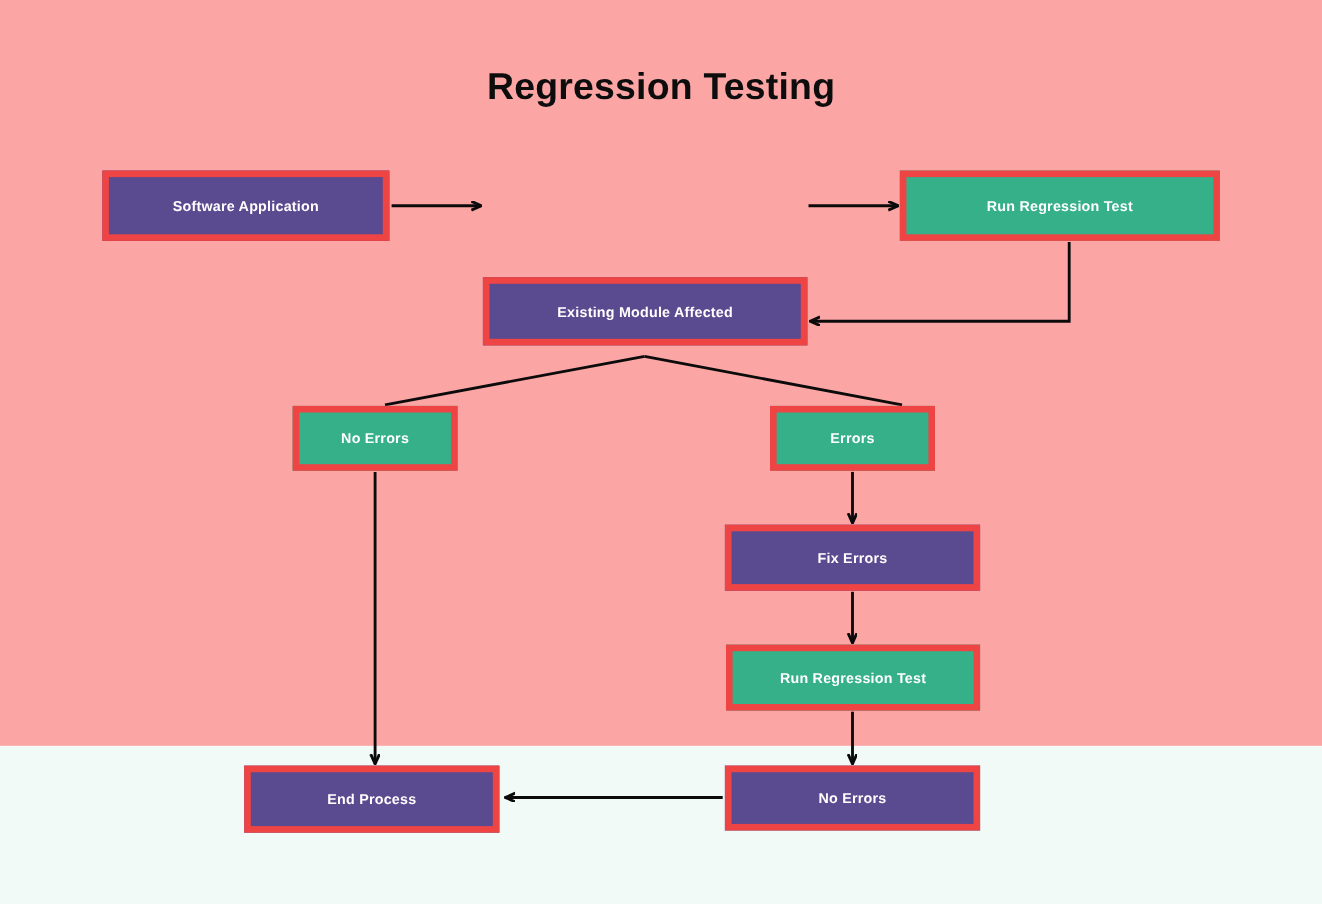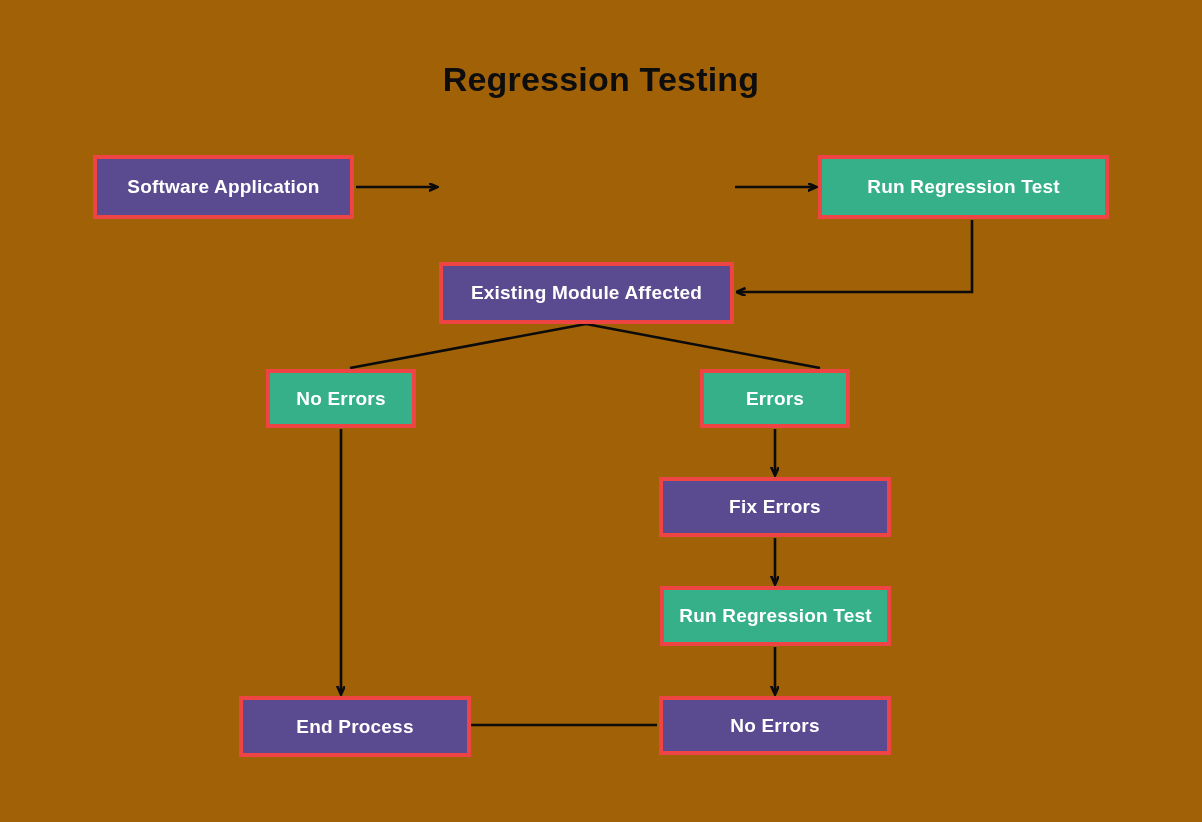--- a/index.html
+++ b/index.html
@@ -9,43 +9,43 @@
   body {
     width: 1202px;
     height: 822px;
     background: #f1faf6;
     font-family: "Liberation Sans", sans-serif;
     overflow: hidden;
   }
   #canvas {
     position: relative;
     width: 1202px;
-    height: 822px;
-    background: #a16207;
+    height: 678px;
+    background: #fca5a5;
   }
   .title {
     position: absolute;
     left: 0;
     top: 60px;
     width: 1202px;
     text-align: center;
     font-size: 34px;
     font-weight: bold;
     color: #0d0d0d;
     letter-spacing: 0.2px;
   }
   .node {
     position: absolute;
     box-sizing: border-box;
-    border: 4px solid #ef4444;
+    border: 6px solid #ef4444;
     display: flex;
     align-items: center;
     justify-content: center;
     color: #ffffff;
-    font-size: 19px;
+    font-size: 13px;
     font-weight: bold;
     letter-spacing: 0.2px;
     white-space: nowrap;
   }
   .node.purple { background: #5a4a8f; }
   .node.green  { background: #35b088; }
 
   svg.edges {
     position: absolute;
     left: 0;
@@ -97,21 +97,21 @@
 
   <div class="node purple" style="left:93px; top:155px; width:261px; height:64px;">
     <span>Software Application</span>
   </div>
 
 
   <div class="node green" style="left:818px; top:155px; width:291px; height:64px;">
     <span>Run Regression Test</span>
   </div>
 
-  <div class="node purple" style="left:439px; top:262px; width:295px; height:62px;">
+  <div class="node purple" style="left:439px; top:252px; width:295px; height:62px;">
     <span>Existing Module Affected</span>
   </div>
 
   <div class="node green" style="left:266px; top:369px; width:150px; height:59px;">
     <span>No Errors</span>
   </div>
 
   <div class="node purple" style="left:659px; top:477px; width:232px; height:60px;">
     <span>Fix Errors</span>
   </div>
@@ -121,17 +121,17 @@
   </div>
 
   <div class="node green" style="left:660px; top:586px; width:231px; height:60px;">
     <span>Run Regression Test</span>
   </div>
 
   <div class="node purple" style="left:659px; top:696px; width:232px; height:59px;">
     <span>No Errors</span>
   </div>
 
-  <div class="node purple" style="left:239px; top:696px; width:232px; height:61px;">
+  <div class="node purple" style="left:222px; top:696px; width:232px; height:61px;">
     <span>End Process</span>
   </div>
 
 </div>
 
 </body></html>

